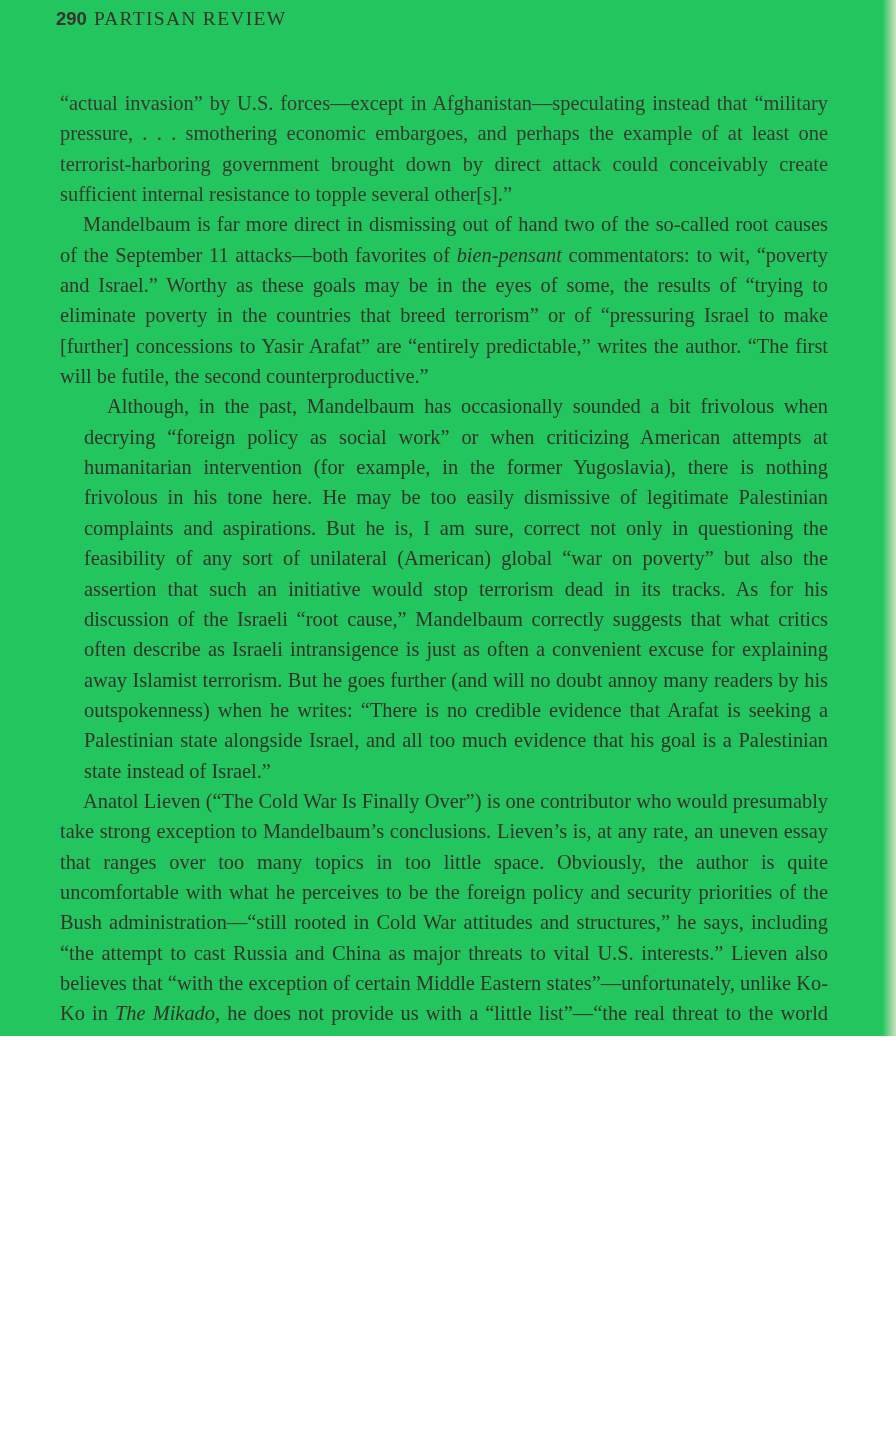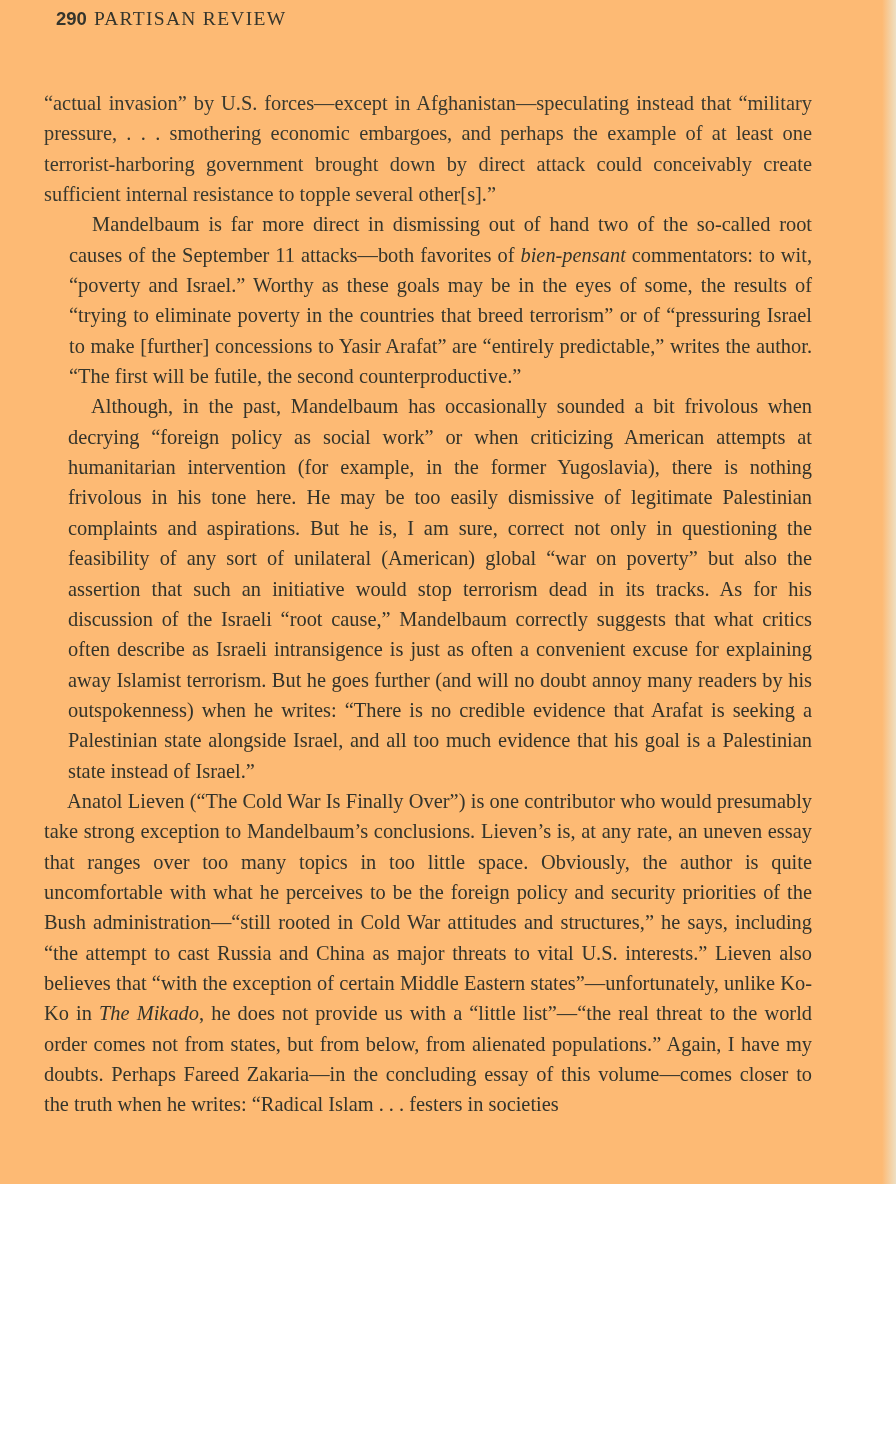--- a/index.html
+++ b/index.html
@@ -9,22 +9,22 @@
   }
   body {
     width: 896px;
     height: 1444px;
     font-family: "Liberation Serif", serif;
     color: #2e2e28;
   }
   .page {
     position: relative;
     width: 896px;
-    height: 1184px;
-    background: #fdba74;
+    height: 1036px;
+    background: #22c55e;
     overflow: hidden;
   }
   
   .page::after {
     content: "";
     position: absolute;
     top: 0; right: 0;
     width: 14px; height: 100%;
     background: linear-gradient(to right, rgba(245,241,228,0) 0%, rgba(236,230,209,0.85) 100%);
     pointer-events: none;
@@ -46,41 +46,41 @@
     margin-right: 7px;
   }
   .running-head .journal {
     font-family: "Liberation Serif", serif;
     font-size: 19.5px;
     letter-spacing: 1.3px;
   }
   .body-text {
     position: absolute;
     top: 88px;
-    left: 44px;
+    left: 60px;
     width: 768px;
     font-size: 20.4px;
     line-height: 30.35px;
     text-align: justify;
     text-justify: inter-word;
     color: #35352b;
     -webkit-font-smoothing: antialiased;
   }
   .body-text p {
     margin: 0;
   }
   .body-text p.indent {
     text-indent: 23px;
   }
   .body-text i {
     font-style: italic;
   }
   
   .body-text p:nth-child(1) { color: #39392f; }
-  .body-text p:nth-child(2) { color: #35352b; margin-left: 25px; }
+  .body-text p:nth-child(2) { color: #35352b; }
   .body-text p:nth-child(3) { color: #33332a; margin-left: 24px; }
   .body-text p:nth-child(4) { color: #34342b; }
 </style>
 </head>
 <body>
 
 <div class="page">
 
   <div class="running-head">
     <span class="folio">290</span><span class="journal">PARTISAN REVIEW</span>

